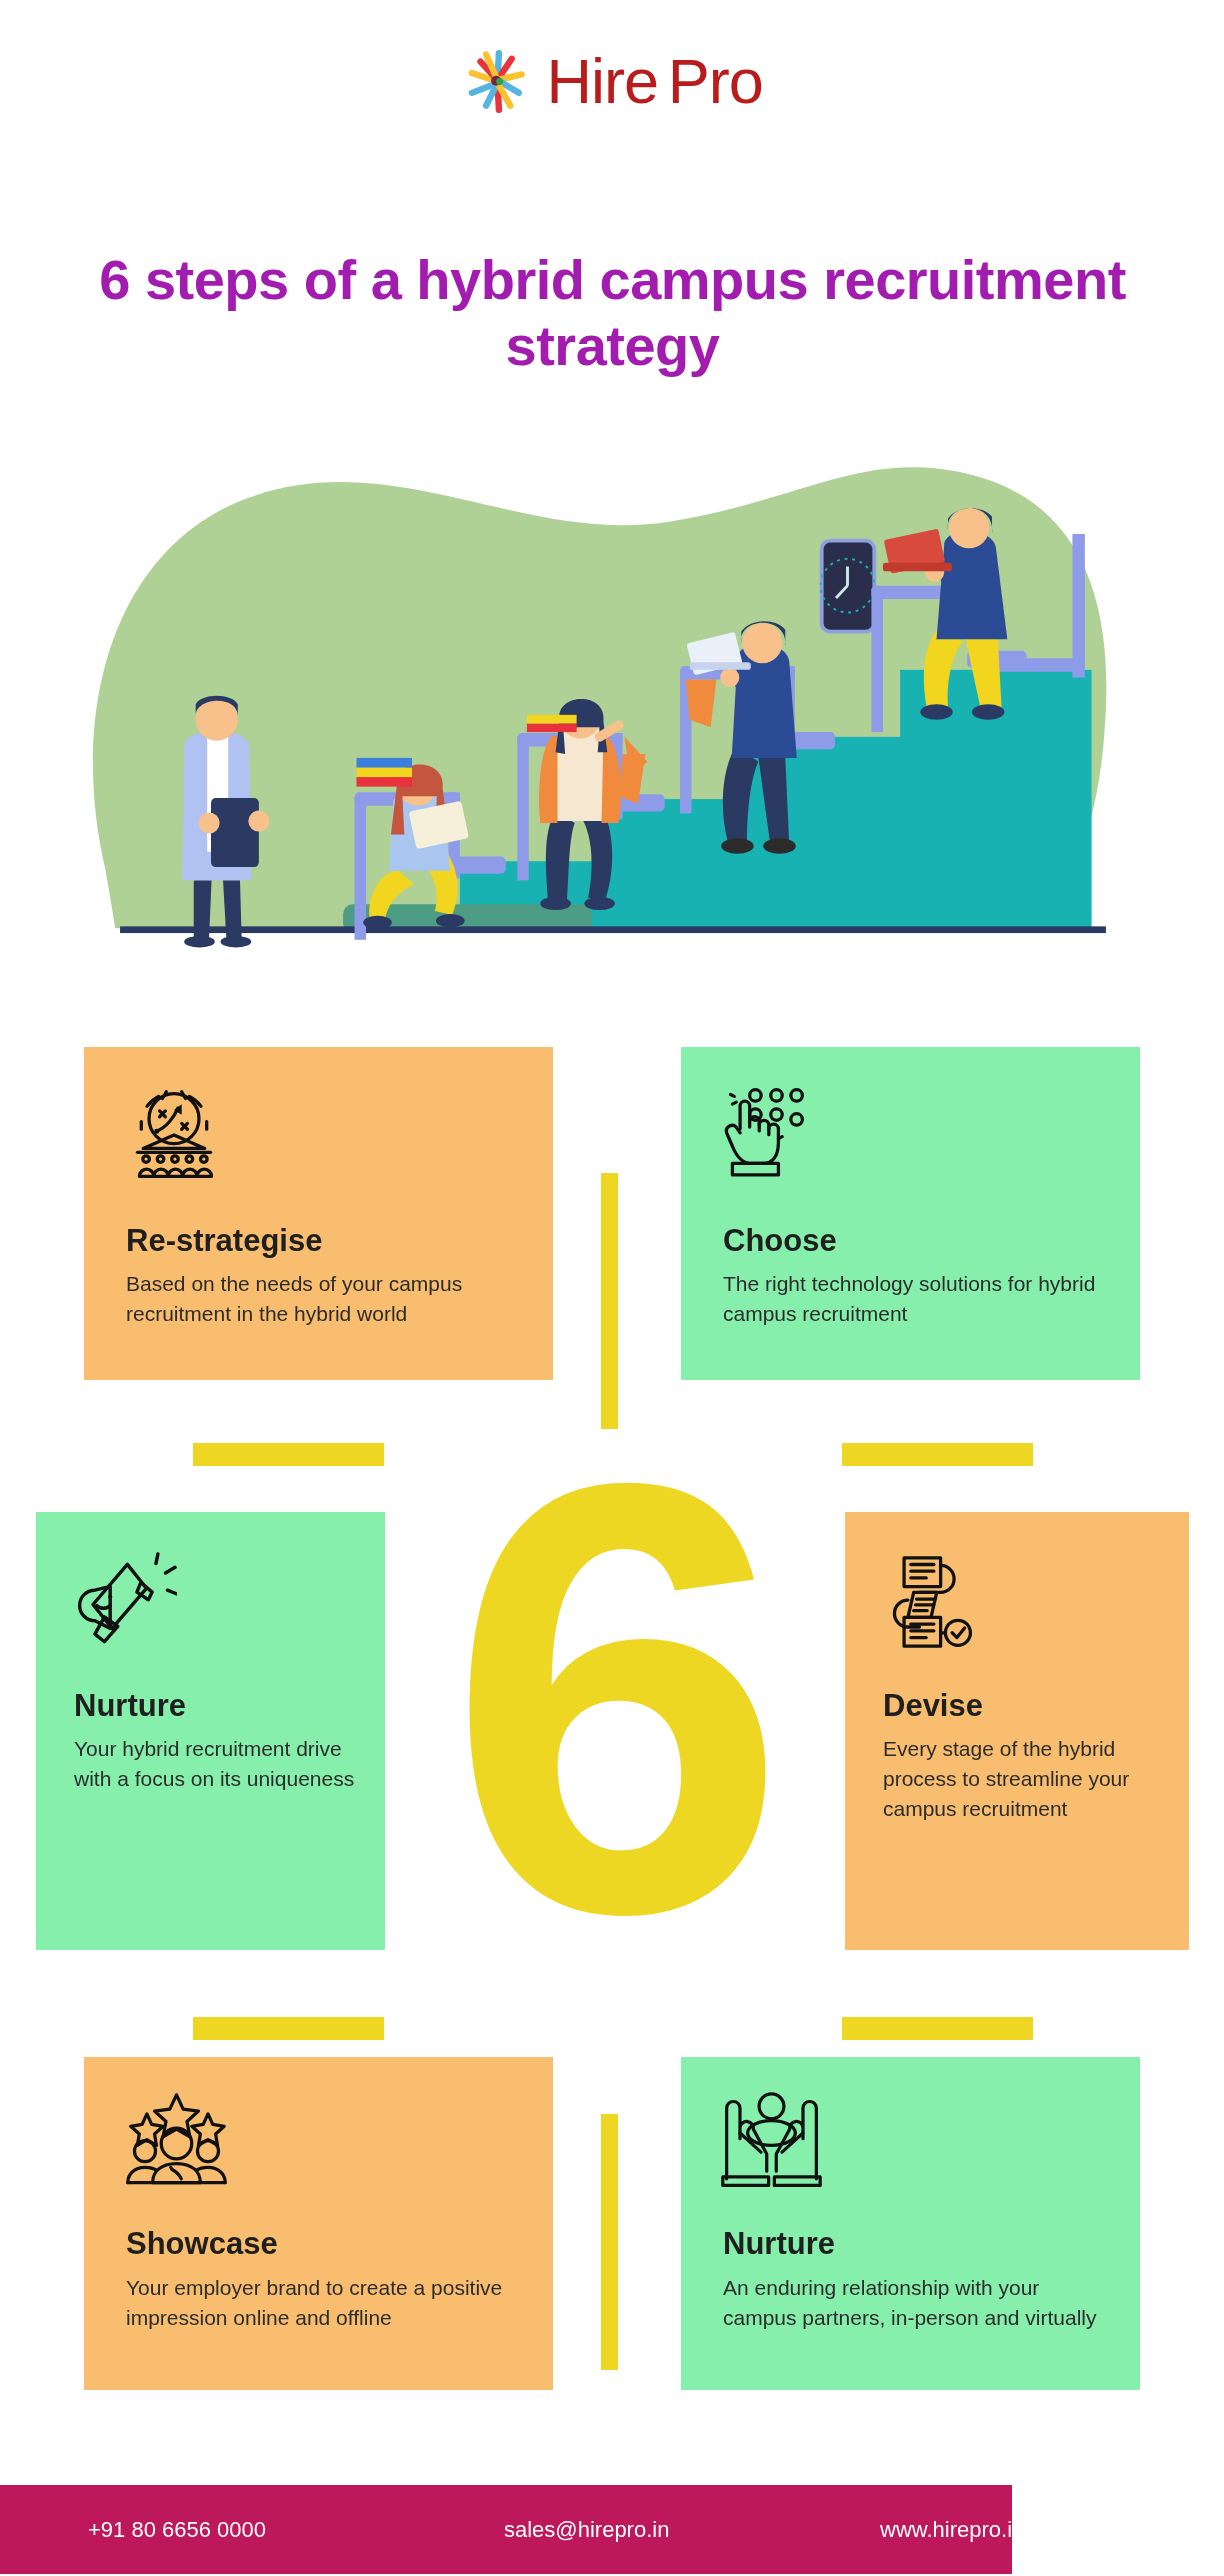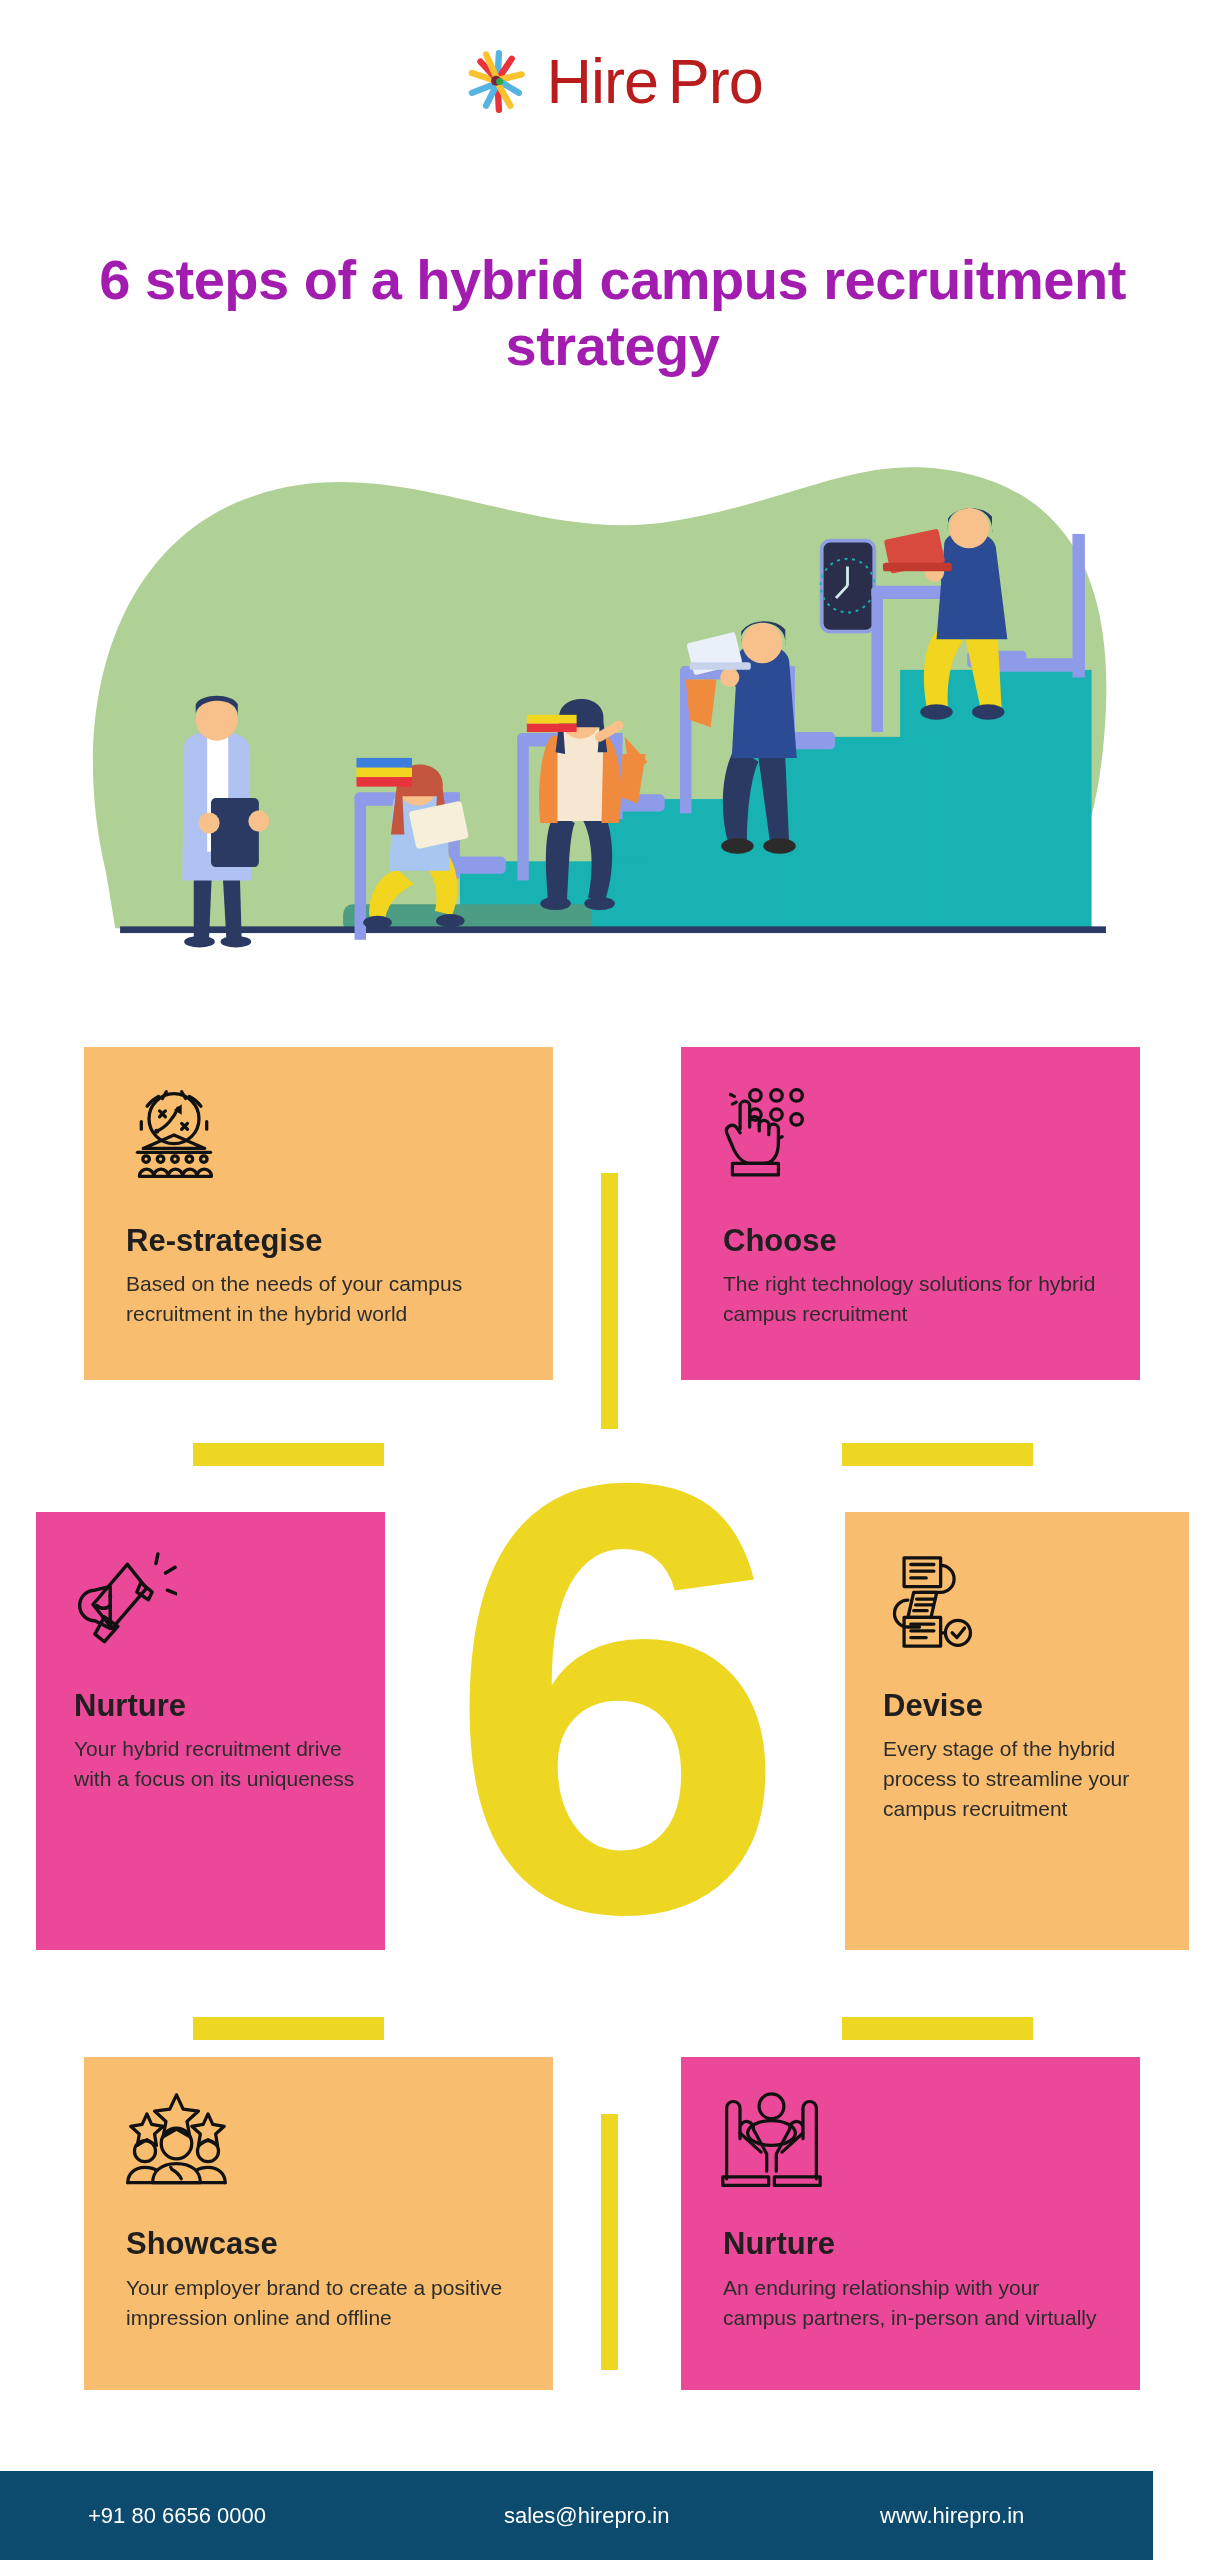--- a/index.html
+++ b/index.html
@@ -42,21 +42,21 @@
   .card{position:absolute;box-sizing:border-box;padding:12px;}
   .card .icon{position:absolute;}
   .card .ctitle{
     position:absolute;font-size:31px;font-weight:700;color:#1f1f1f;line-height:1.1;
   }
   .card .cdesc{
     position:absolute;font-size:21px;font-weight:400;color:#2c2c2c;line-height:1.42;
   }
 
   .c-orange{background:#F8BD6E;}
-  .c-green{background:#ec4899;}
+  .c-green{background:#86efac;}
 
   
   #card-restrategise{left:84px;top:33px;width:469px;height:333px;}
   #card-restrategise .icon{left:40px;top:38px;width:100px;height:100px;}
   #card-restrategise .ctitle{left:42px;top:177px;}
   #card-restrategise .cdesc{left:42px;top:222px;width:402px;}
 
   
   #card-choose{left:681px;top:33px;width:459px;height:333px;}
   #card-choose .icon{left:38px;top:36px;width:92px;height:100px;}
@@ -99,22 +99,22 @@
   .bar{position:absolute;background:#EED722;}
   #bar-v-top{left:601px;top:159px;width:17px;height:256px;}
   #bar-h-l1{left:193px;top:429px;width:191px;height:23px;}
   #bar-h-r1{left:842px;top:429px;width:191px;height:23px;}
   #bar-h-l2{left:193px;top:1003px;width:191px;height:23px;}
   #bar-h-r2{left:842px;top:1003px;width:191px;height:23px;}
   #bar-v-bottom{left:601px;top:1100px;width:17px;height:256px;}
 
   
   .footer{
-    position:absolute;left:0;bottom:16px;width:1153px;height:89px;
-    background:#0c4a6e;
+    position:absolute;left:0;bottom:2px;width:1012px;height:89px;
+    background:#be185d;
     display:flex;align-items:center;
   }
   .footer .fitem{
     color:#ffffff;font-size:22px;font-weight:400;white-space:nowrap;
     position:absolute;
   }
   #footer-phone{left:88px;}
   #footer-email{left:504px;}
   #footer-site{left:880px;}
 </style>

